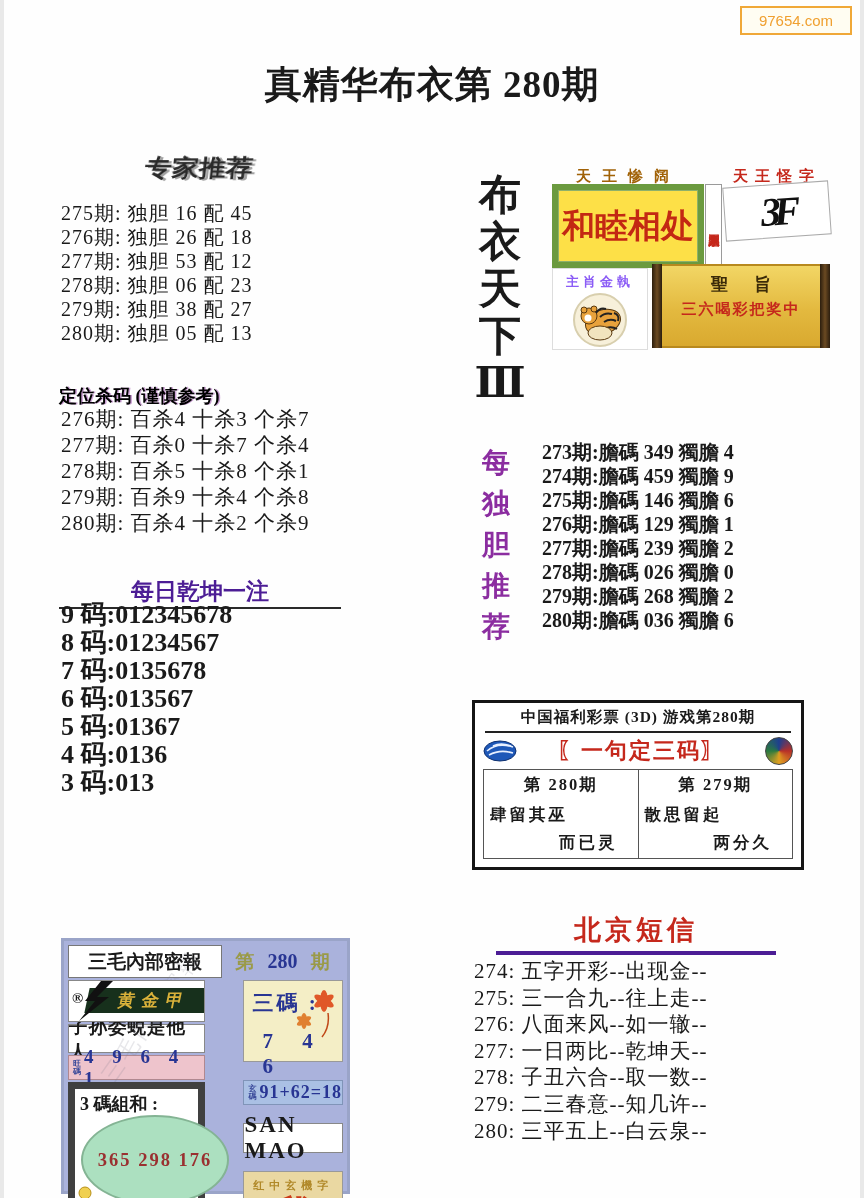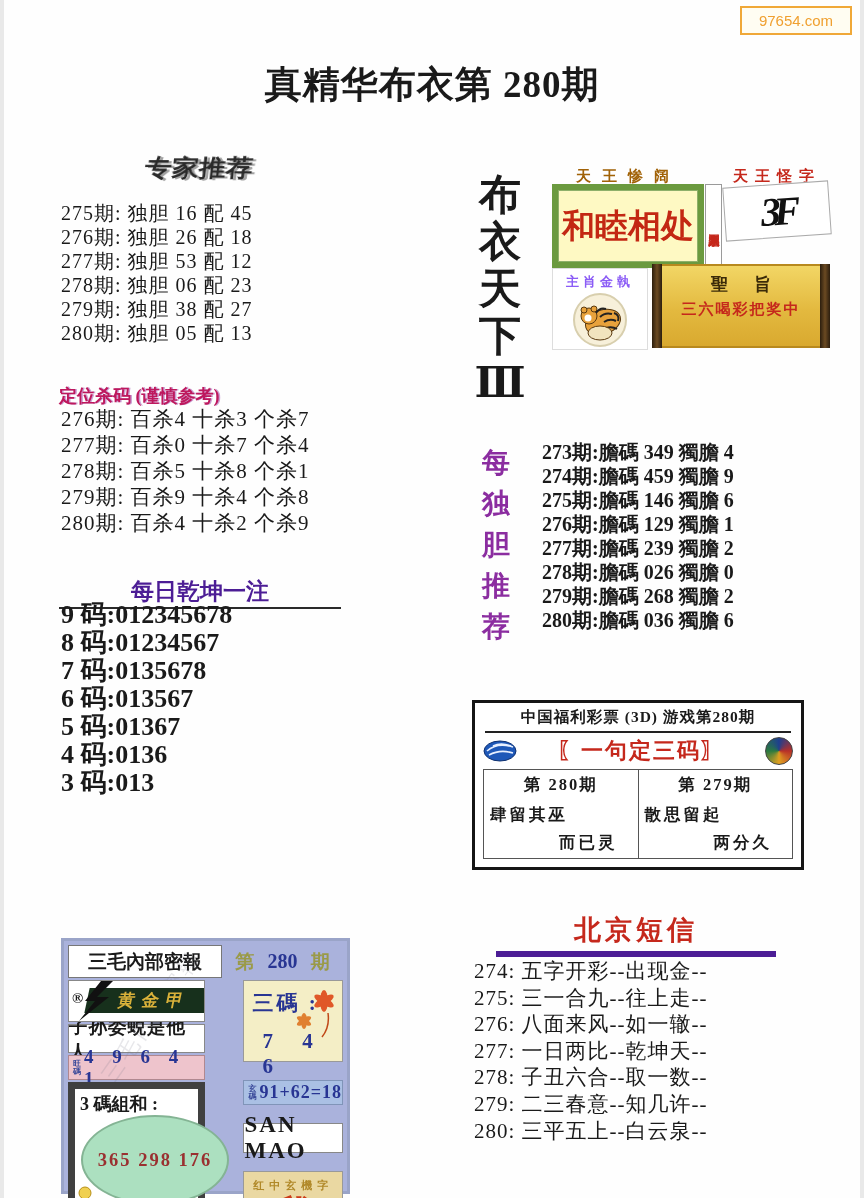--- a/index.html
+++ b/index.html
@@ -10,36 +10,36 @@
   
   .wm-box{top:6px;right:8px;width:108px;height:25px;border:2px solid #f0a838;background:#fffdf2;
           color:#f0a030;font:15px "Liberation Sans","DejaVu Sans",sans-serif;
           display:flex;align-items:center;justify-content:center;}
   .page-title{top:60px;left:0;width:100%;text-align:center;font-size:37px;font-weight:bold;letter-spacing:1px;}
 
   
   .expert-header{top:150px;left:55px;width:280px;text-align:center;font-size:27px;font-weight:bold;color:#2a2a2a;
                  transform:skewX(-6deg) scaleY(.88);text-shadow:3px 1px 0 rgba(50,50,50,.45);filter:blur(.4px);}
   .expert-rows{top:201px;left:57px;font-size:20px;line-height:24px;letter-spacing:1px;}
-  .dingwei-header{top:384px;left:55px;font-size:18px;font-weight:bold;color:#be185d;
+  .dingwei-header{top:384px;left:55px;font-size:18px;font-weight:bold;color:#000000;
                   text-shadow:1.5px 0 0 rgba(139,45,160,.45);}
   .dingwei-rows{top:406px;left:57px;font-size:21px;line-height:26px;letter-spacing:1px;}
   .qk-header{top:576px;left:55px;width:282px;text-align:center;color:#4c1d95;font-size:23px;font-weight:bold;
              border-bottom:2px solid #2a2a2a;padding-bottom:0;}
   .qk-rows{top:601px;left:57px;font-size:26px;font-weight:bold;line-height:28px;}
   .sm-title{top:886px;left:78px;width:235px;text-align:center;color:#c5281c;font-size:25px;font-weight:bold;
             border-bottom:2px solid #8a4a44;padding-bottom:3px;letter-spacing:2px;}
 
   
   .buyi{top:172px;left:470px;width:52px;text-align:center;font-size:42px;font-weight:bold;line-height:47px;}
   .dandan-vert{top:442px;left:472px;width:40px;text-align:center;color:#8b2da0;font-size:28px;font-weight:bold;line-height:41px;}
 
   
   .tw-gray{top:167px;left:548px;width:152px;text-align:center;color:#a16207;font-size:15px;font-weight:bold;letter-spacing:11px;}
-  .harmony{top:184px;left:548px;width:140px;height:72px;border:6px solid #6b9a3f;background:#fef9c3;
+  .harmony{top:184px;left:548px;width:140px;height:72px;border:6px solid #6b9a3f;background:#fde047;
            display:flex;align-items:center;justify-content:center;color:#c32813;font-size:33px;font-weight:bold;
            box-shadow:inset 0 0 0 1px #8eb06a;}
   .tw-strip{top:184px;left:701px;width:15px;height:82px;border:1px solid #9a9a9a;background:#fff;
             writing-mode:vertical-rl;color:#c5281c;font-size:11px;font-weight:bold;line-height:15px;text-align:center;}
   .gz-label{top:167px;left:722px;width:102px;text-align:center;color:#c5281c;font-size:15px;font-weight:bold;letter-spacing:7px;}
   .gz-box{top:184px;left:720px;width:104px;height:52px;border:1px solid #aaa;background:#fff;
           display:flex;align-items:center;justify-content:center;font-size:40px;font-weight:bold;
           font-style:italic;letter-spacing:-7px;transform:rotate(-4deg);color:#111;}
   .zodiac{top:268px;left:548px;width:94px;height:80px;background:#fff;border:1px solid #ddd;text-align:center;}
   .zodiac .zlabel{color:#8b5cf6;font-size:13px;font-weight:bold;letter-spacing:4px;margin-top:4px;}
@@ -60,21 +60,21 @@
   .globe{width:26px;height:26px;border-radius:50%;background:conic-gradient(#1e3f8f,#b83028,#e0a020,#2a7a40,#1e3f8f);border:1px solid #444;}
   .ytable{display:flex;margin:0 8px;border:1px solid #555;height:88px;}
   .ycol{flex:1;padding:4px 6px;}
   .ycol.first{border-right:1px solid #555;}
   .yperiod{text-align:center;font-size:16.5px;font-weight:bold;letter-spacing:2px;}
   .yline1{font-size:16.5px;font-weight:bold;letter-spacing:3px;margin-top:8px;}
   .yline2{font-size:16.5px;font-weight:bold;letter-spacing:3px;margin-top:6px;text-align:right;padding-right:14px;}
 
   
   .bj-header{top:912px;left:492px;width:280px;text-align:center;color:#c5281c;font-size:27px;font-weight:bold;
-             letter-spacing:4px;border-bottom:6px solid #4c1d95;padding-bottom:3px;}
+             letter-spacing:4px;border-bottom:4px solid #4c1d95;padding-bottom:3px;}
   .bj-rows{top:958px;left:470px;font-size:21px;line-height:26.6px;letter-spacing:1px;}
 
   
   .smbox{top:938px;left:57px;width:289px;height:256px;background:#aab2dc;border:3px solid #9aa4c8;
          box-sizing:border-box;padding:4px;}
   .smbox .faintwm{position:absolute;left:10px;top:60px;color:rgba(120,120,140,.18);font-size:22px;
                   transform:rotate(-55deg);letter-spacing:4px;pointer-events:none;}
   .sm-head{display:flex;height:33px;margin-bottom:2px;}
   .sm-head .hleft{width:152px;background:#fff;border:1px solid #777;display:flex;align-items:center;justify-content:center;
                   font-size:19px;font-weight:bold;}

